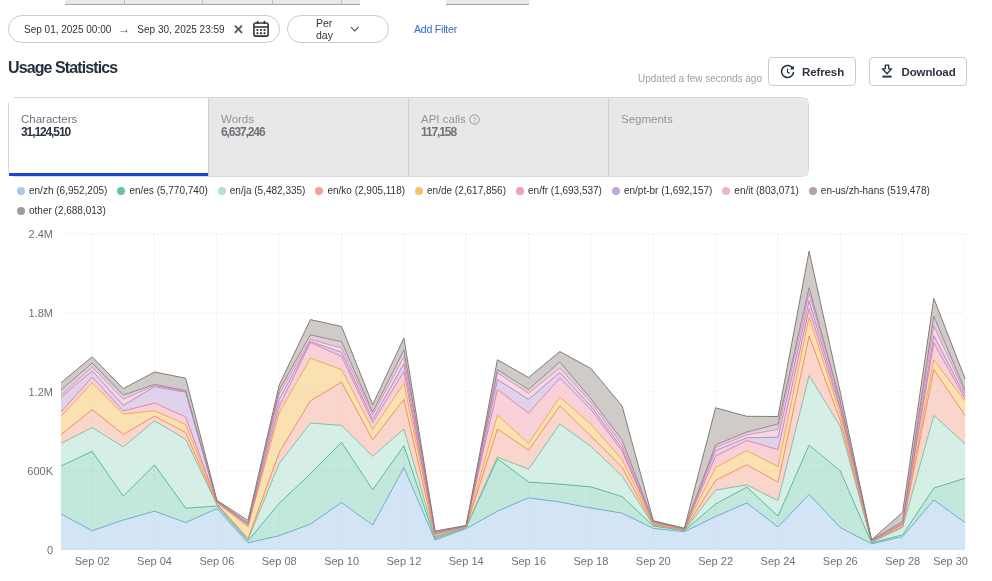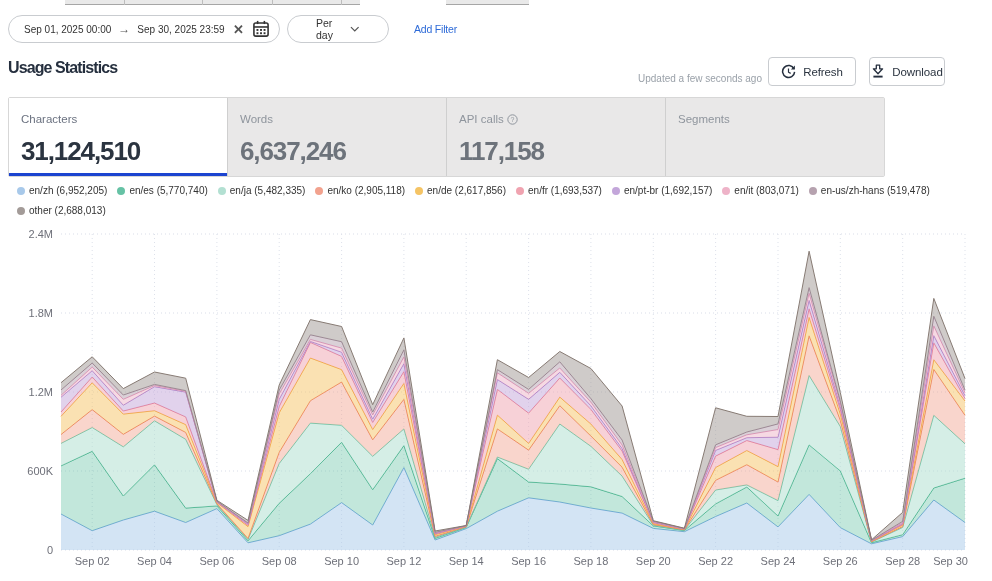--- a/index.html
+++ b/index.html
@@ -7,28 +7,28 @@
 .tabstrip .sep{position:absolute;top:0;width:1px;height:5px;background:#bdbdbd}
 .tabstrip .act{position:absolute;top:0;height:5px;background:#fff}
 .ctl{position:absolute;display:flex;align-items:center;border:1px solid #c9ccd0;border-radius:14px;background:#fff;color:#333}
 .datebox{left:8px;top:15px;width:272px;height:28px;padding:0 9px 0 15px;white-space:nowrap;font-size:10px}
 .datebox .arr{color:#555;margin:0 7px;font-size:12px}
 .datebox .xi{margin-left:auto;color:#555;font-size:13px;font-weight:bold}
 .perday{left:287px;top:15px;width:102px;height:28px;padding:0 28px;font-size:10.5px}
 .addf{position:absolute;left:414px;top:23px;color:#2e6bd8;font-size:10.5px;letter-spacing:-0.2px}
 h1{position:absolute;left:8px;top:59px;font-size:16px;color:#252f3e;letter-spacing:-0.9px}
 .upd{position:absolute;right:230px;top:73px;font-size:10px;color:#9aa1a9}
-.btn{position:absolute;top:57px;height:29px;display:flex;align-items:center;justify-content:center;gap:7px;background:#fff;border:1px solid #c9ccd0;border-radius:4px;font-size:11.5px;font-weight:normal;color:#2b3440;letter-spacing:-0.1px}
+.btn{position:absolute;top:57px;height:29px;display:flex;align-items:center;justify-content:center;gap:7px;background:#fff;border:1px solid #c9ccd0;border-radius:4px;font-size:11.5px;font-weight:bold;color:#2b3440;letter-spacing:-0.1px}
 .refresh{left:768px;width:88px}
-.download{left:869px;width:76px}
-.cards{position:absolute;left:8px;top:97px;width:877px;height:80px;display:flex;border:1px solid #d7d7d7;border-radius:2px}
+.download{left:869px;width:98px}
+.cards{position:absolute;left:8px;top:97px;width:801px;height:80px;display:flex;border:1px solid #d7d7d7;border-radius:8px}
 .card{flex:1;background:#e9e8e8;padding:15px 0 0 12px;border-right:1px solid #cfcfcf;position:relative}
 .card:last-child{border-right:none}
 .card .lb{font-size:11.5px;color:#8f959d}
-.card .vl{font-size:26px;font-weight:bold;color:#6d737b;margin-top:11px;letter-spacing:-1.1px}
+.card .vl{font-size:12px;font-weight:bold;color:#6d737b;letter-spacing:-1.1px}
 .card.on{background:#fff}
 .card.on .lb{color:#6b7280}
 .card.on .vl{color:#2b3440}
 .card.on .ul{position:absolute;left:0;right:0;bottom:0;height:3px;background:#1c44d0}
 .lgd{position:absolute;left:17px;top:184px;width:970px;font-size:10px;color:#333;line-height:13px}
 .lgd .li{display:inline-flex;align-items:center;margin:0 10px 7px 0;white-space:nowrap}
 .lgd .dot{width:8px;height:8px;border-radius:50%;margin-right:4px;flex:0 0 8px}
 svg.chart{position:absolute;left:0;top:0}
 </style></head>
 <body>

